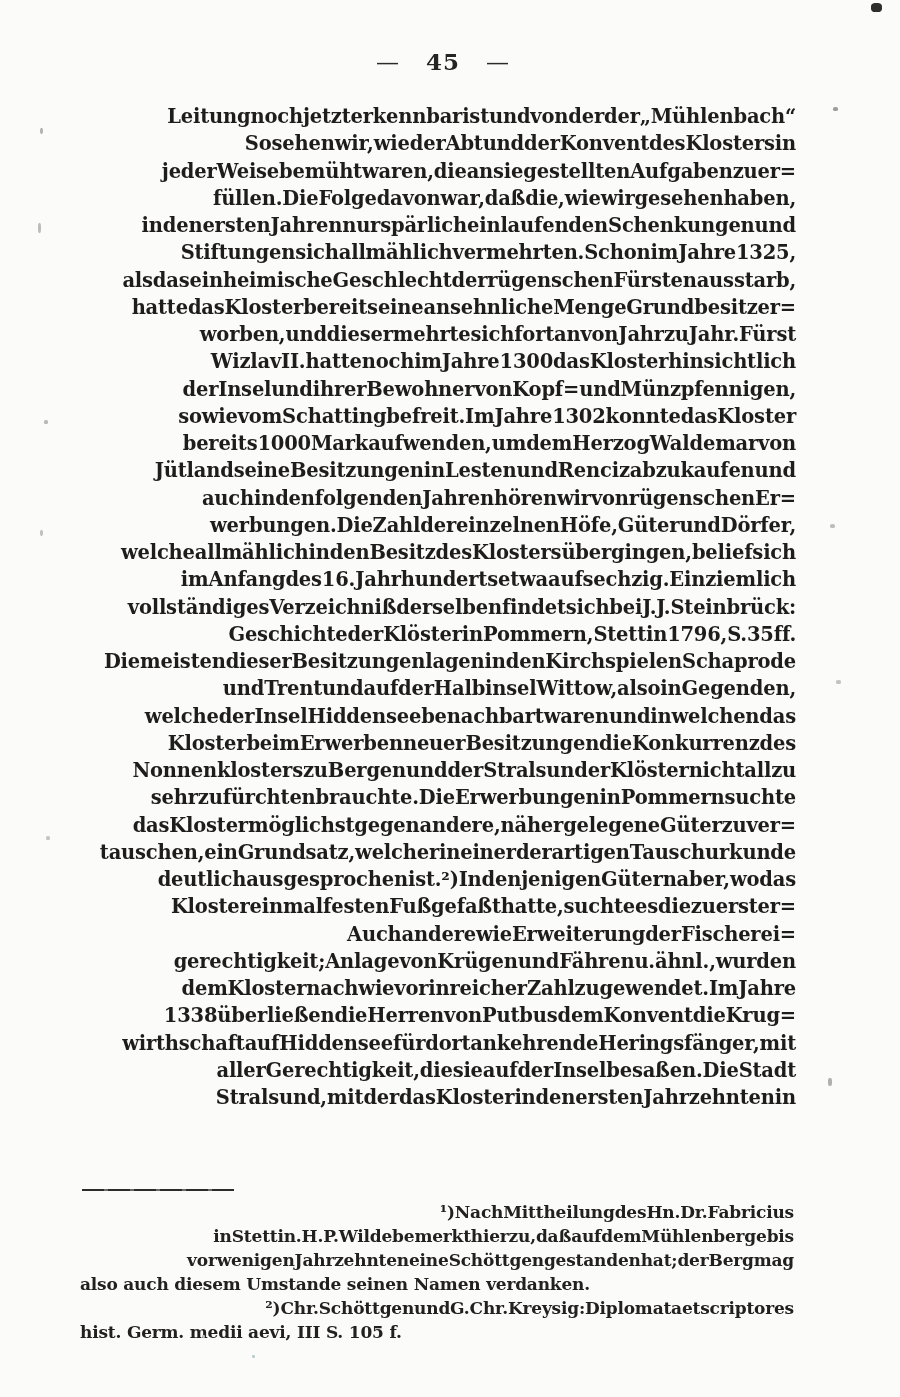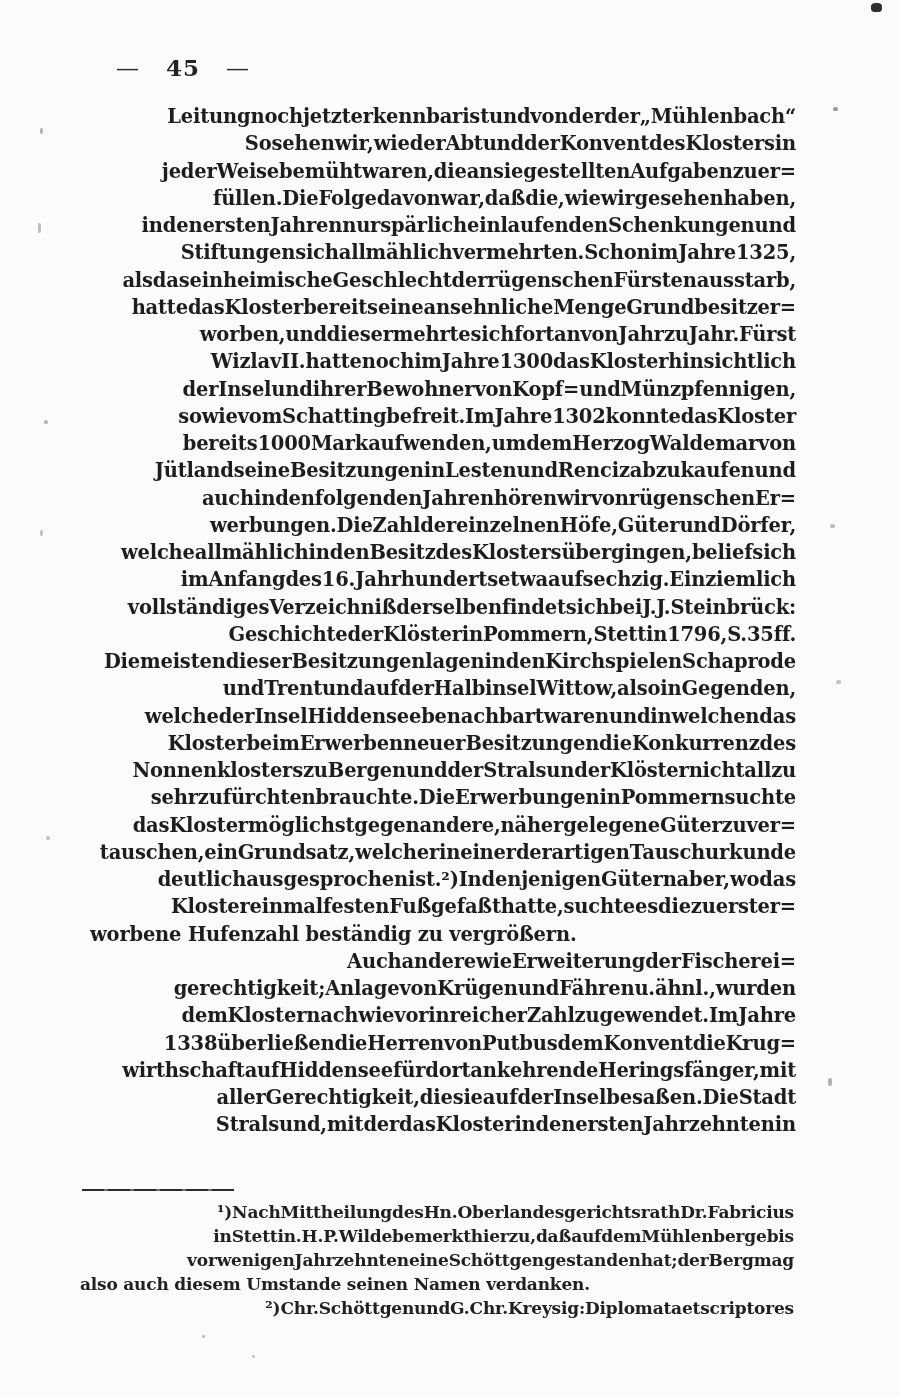--- a/index.html
+++ b/index.html
@@ -8,22 +8,22 @@
     background:#fbfbfa;
     font-family:"DejaVu Serif","Liberation Serif",serif;
     color:#1e1d1b;
     position:relative;
     overflow:hidden;
   }
   .page { position:absolute; inset:0; }
 
   
   .header {
-    position:absolute; top:54px; left:90px; width:706px;
-    text-align:left; font-size:23px; font-weight:bold;
+    position:absolute; top:48px; left:90px; width:706px;
+    text-align:center; font-size:23px; font-weight:bold;
     color:#242424; letter-spacing:1px;
   }
   .header .dash { margin:0 26px; font-weight:normal; color:#2b2b2b; }
 
   
   .body-text {
     position:absolute; top:103px; left:90px; width:706px;
     font-size:19.5px; font-weight:bold; line-height:27.25px;
     letter-spacing:-0.2px;
   }
@@ -401,21 +401,20 @@
         <span>festen</span>
         <span>Fuß</span>
         <span>gefaßt</span>
         <span>hatte,</span>
         <span>suchte</span>
         <span>es</span>
         <span>die</span>
         <span>zuerst</span>
         <span>er=</span>
       </div>
-      <div class="line short">worbene Hufenzahl beständig zu vergrößern.</div>
       <div class="line indent">
         <span>Auch</span>
         <span>andere</span>
         <span>wie</span>
         <span>Erweiterung</span>
         <span>der</span>
         <span>Fischerei=</span>
       </div>
       <div class="line">
         <span>gerechtigkeit;</span>
@@ -491,21 +490,20 @@
 
   <div class="fn-sep"></div>
 
   <div class="footnotes">
       <div class="line indent">
         <span>¹)</span>
         <span>Nach</span>
         <span>Mittheilung</span>
         <span>des</span>
         <span>Hn.</span>
-        <span>Oberlandesgerichtsrath</span>
         <span>Dr.</span>
         <span>Fabricius</span>
       </div>
       <div class="line">
         <span>in</span>
         <span>Stettin.</span>
         <span>H.</span>
         <span>P.</span>
         <span>Wilde</span>
         <span>bemerkt</span>
@@ -534,20 +532,21 @@
         <span>Chr.</span>
         <span>Schöttgen</span>
         <span>und</span>
         <span>G.</span>
         <span>Chr.</span>
         <span>Kreysig:</span>
         <span>Diplomata</span>
         <span>et</span>
         <span>scriptores</span>
       </div>
+      <div class="line short">hist. Germ. medii aevi, III S. 105 f.</div>
     </div>
 
   <div class="speck" style="left:871px; top:3px;  width:11px; height:9px; background:#2e2e2e;"></div>
   <div class="speck" style="left:40px;  top:128px; width:3px;  height:6px; background:#b3b3b3;"></div>
   <div class="speck" style="left:38px;  top:223px; width:3px;  height:10px; background:#bcbcbc;"></div>
   <div class="speck" style="left:44px;  top:420px; width:4px;  height:4px; background:#b8b8b8;"></div>
   <div class="speck" style="left:40px;  top:530px; width:3px;  height:6px; background:#c0c0c0;"></div>
   <div class="speck" style="left:46px;  top:836px; width:4px;  height:4px; background:#c4c4c4;"></div>
   <div class="speck" style="left:833px; top:107px; width:5px;  height:4px; background:#9c9c9c;"></div>
   <div class="speck" style="left:830px; top:524px; width:5px;  height:4px; background:#bdbdbd;"></div>

